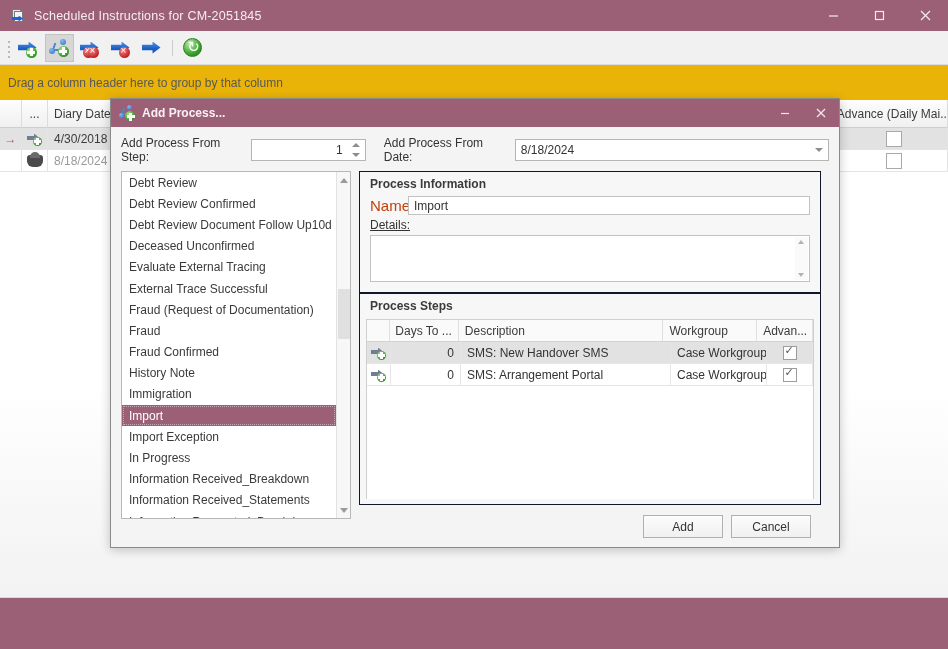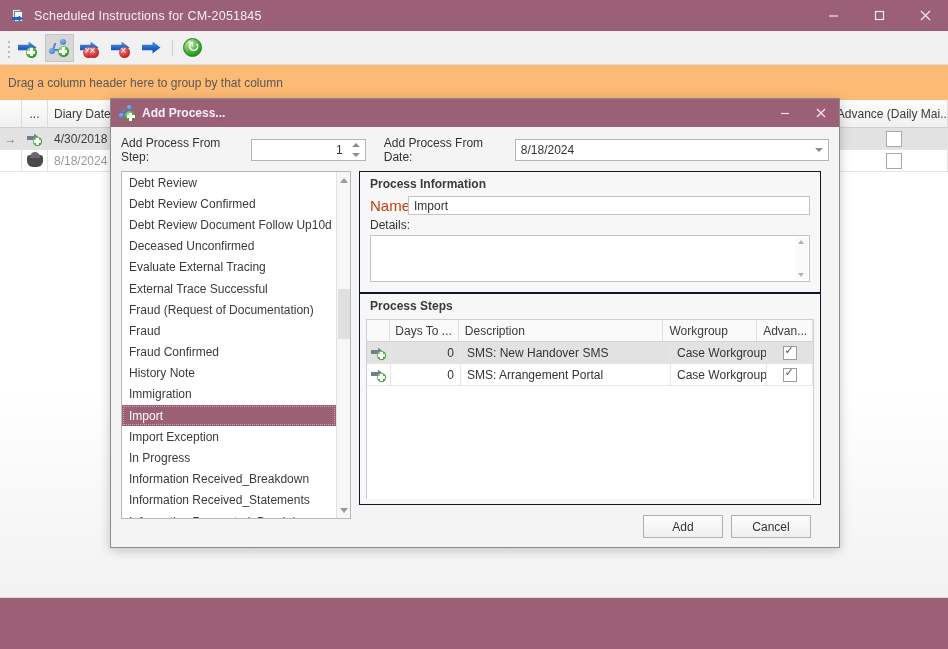--- a/index.html
+++ b/index.html
@@ -99,21 +99,21 @@
      background: radial-gradient(circle at 34% 28%, #b9efa6, #37a32a 62%, #1d6d17);
      border: 1px solid #2c7f22; }
   .ico-refresh::after {
      content:"↻"; position:absolute; left:0; top:-2px; width:19px; text-align:center;
      color:#fff; font-size:15px; line-height:21px; font-family:"DejaVu Sans", sans-serif;
   }
 
   
   .grouppanel {
     position: absolute; left: 0; top: 65px; width: 948px; height: 35px;
-    background: #fdba74; display: flex; align-items: center;
+    background: #eab308; display: flex; align-items: center;
   }
   .grouppanel span { color:#585858; font-size:12px; padding-left:8px; }
 
   
   .gridwrap {
     position: absolute; left: 0; top: 100px; width: 948px; height: 498px;
     background: linear-gradient(180deg,#ffffff 0%,#ffffff 58%,#f2f2f2 100%);
     border-bottom: 1px solid #d9d9d9;
   }
   .g-header { display:flex; height: 28px; }
@@ -217,21 +217,21 @@
   
   .rightcol { width: 462px; }
   .gbox { border:1px solid #0f172a; background:#f7f7f7; position:relative; }
   .gbox > .gtitle {
     font-size:12px; font-weight:bold; color:#3b3b3b; padding:5px 8px 4px 10px;
   }
   .pi { height: 122px; }
   .pi-row { display:flex; align-items:center; padding: 0 10px; height:21px; }
   .pi-row .pl { font-size:15px; color:#c2410c; width:38px; }
   .pi-name { flex:1 1 auto; height:19px; border:1px solid #c3c3c3; background:#fff; font-size:12px; color:#333; display:flex; align-items:center; padding-left:5px; }
-  .pi-det-lbl { font-size:12px; color:#333; padding: 2px 10px 3px 10px; }
+  .pi-det-lbl { font-size:12px; color:#333; padding: 2px 10px 3px 10px; text-decoration: underline; }
   .pi-textarea {
     margin: 0 10px; height:47px; border:1px solid #c3c3c3; background:#fff; position:relative;
   }
   .pi-textarea .tsb { position:absolute; right:1px; top:1px; bottom:1px; width:13px; background:#fafafa; }
   .pi-textarea .tsb .u { position:absolute; top:3px; left:3px; width:0;height:0;border-left:3.5px solid transparent;border-right:3.5px solid transparent;border-bottom:4px solid #b3b3b3; }
   .pi-textarea .tsb .d { position:absolute; bottom:3px; left:3px; width:0;height:0;border-left:3.5px solid transparent;border-right:3.5px solid transparent;border-top:4px solid #b3b3b3; }
 
   .ps { height: 212px; margin-top: 0; }
   .ps-grid { margin: 2px 6px 0 6px; border:1px solid #cfcfcf; border-bottom:none; background:#fff; height:180px; overflow:hidden;}
   .ps-head { display:flex; height:22px; background:#fafafa; border-bottom:1px solid #d3d3d3; }

